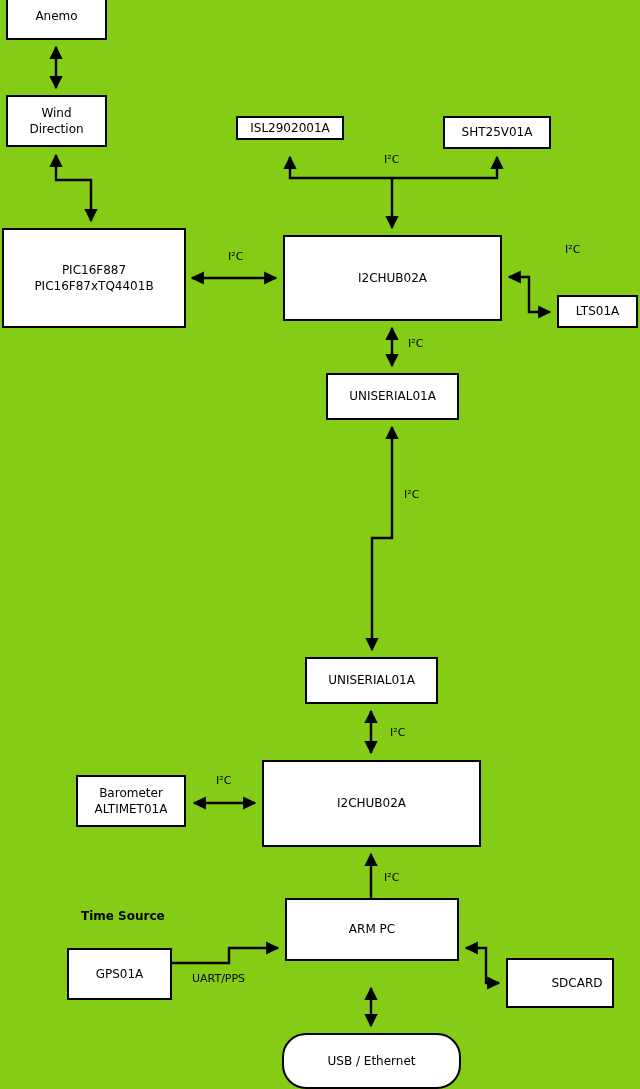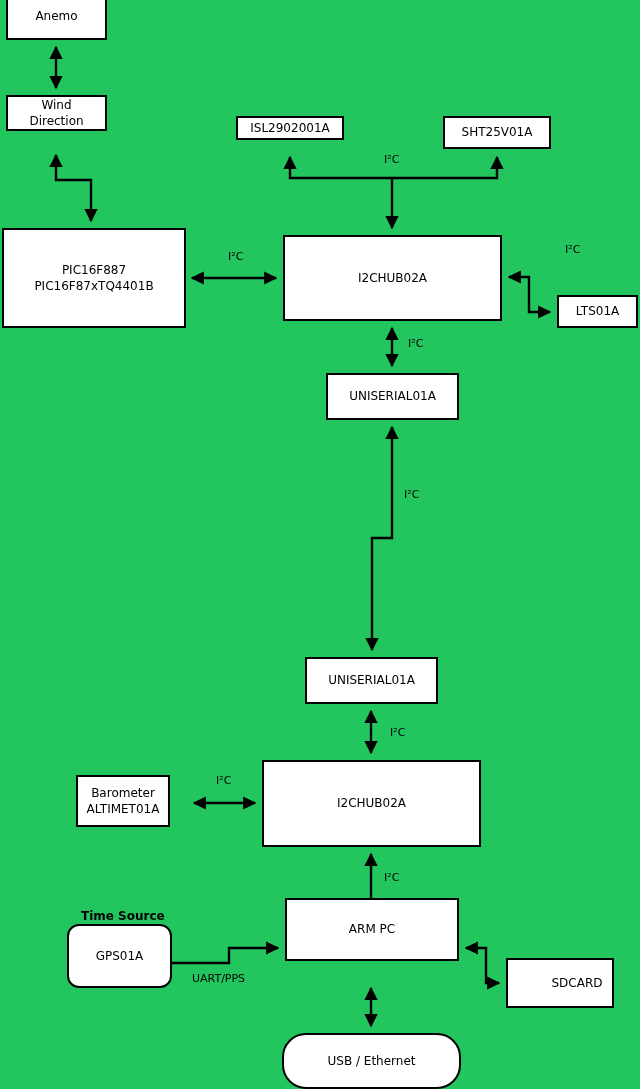--- a/index.html
+++ b/index.html
@@ -4,21 +4,21 @@
 <style>
   html, body {
     margin: 0;
     padding: 0;
     background: #ffffff;
   }
   #canvas {
     position: relative;
     width: 640px;
     height: 1089px;
-    background: #22c55e;
+    background: #84cc16;
     font-family: "DejaVu Sans", sans-serif;
     overflow: hidden;
   }
   .node {
     position: absolute;
     box-sizing: border-box;
     border: 2px solid #000000;
     background: #ffffff;
     display: flex;
     align-items: center;
@@ -119,21 +119,21 @@
 
     <g>
       <line x1="371" y1="988" x2="371" y2="1026" stroke="#000000" stroke-width="2.4" marker-start="url(#ah)" marker-end="url(#ah)"></line>
     </g>
   </svg>
 
   <div class="node" style="left:6px; top:-8px; width:101px; height:48px;">
     <span>Anemo</span>
   </div>
 
-  <div class="node" style="left:6px; top:95px; width:101px; height:36px;">
+  <div class="node" style="left:6px; top:95px; width:101px; height:52px;">
     <span>Wind
 Direction</span>
   </div>
 
   <div class="node" style="left:2px; top:228px; width:184px; height:100px;">
     <span>PIC16F887
 PIC16F87xTQ4401B</span>
   </div>
 
   <div class="node" style="left:236px; top:116px; width:108px; height:24px;">
@@ -157,26 +157,26 @@
   </div>
 
   <div class="node" style="left:305px; top:657px; width:133px; height:47px;">
     <span>UNISERIAL01A</span>
   </div>
 
   <div class="node" style="left:262px; top:760px; width:219px; height:87px;">
     <span>I2CHUB02A</span>
   </div>
 
-  <div class="node" style="left:76px; top:775px; width:94px; height:52px;text-align:center;">
+  <div class="node" style="left:76px; top:775px; width:110px; height:52px;text-align:center;">
     <span>Barometer
 ALTIMET01A</span>
   </div>
 
-  <div class="node" style="left:67px; top:924px; width:105px; height:64px;border-radius:12px;">
+  <div class="node" style="left:67px; top:948px; width:105px; height:52px;">
     <span>GPS01A</span>
   </div>
 
   <div class="node" style="left:285px; top:898px; width:174px; height:63px;">
     <span>ARM PC</span>
   </div>
 
   <div class="node" style="left:506px; top:958px; width:108px; height:50px;padding-left:34px;">
     <span>SDCARD</span>
   </div>

